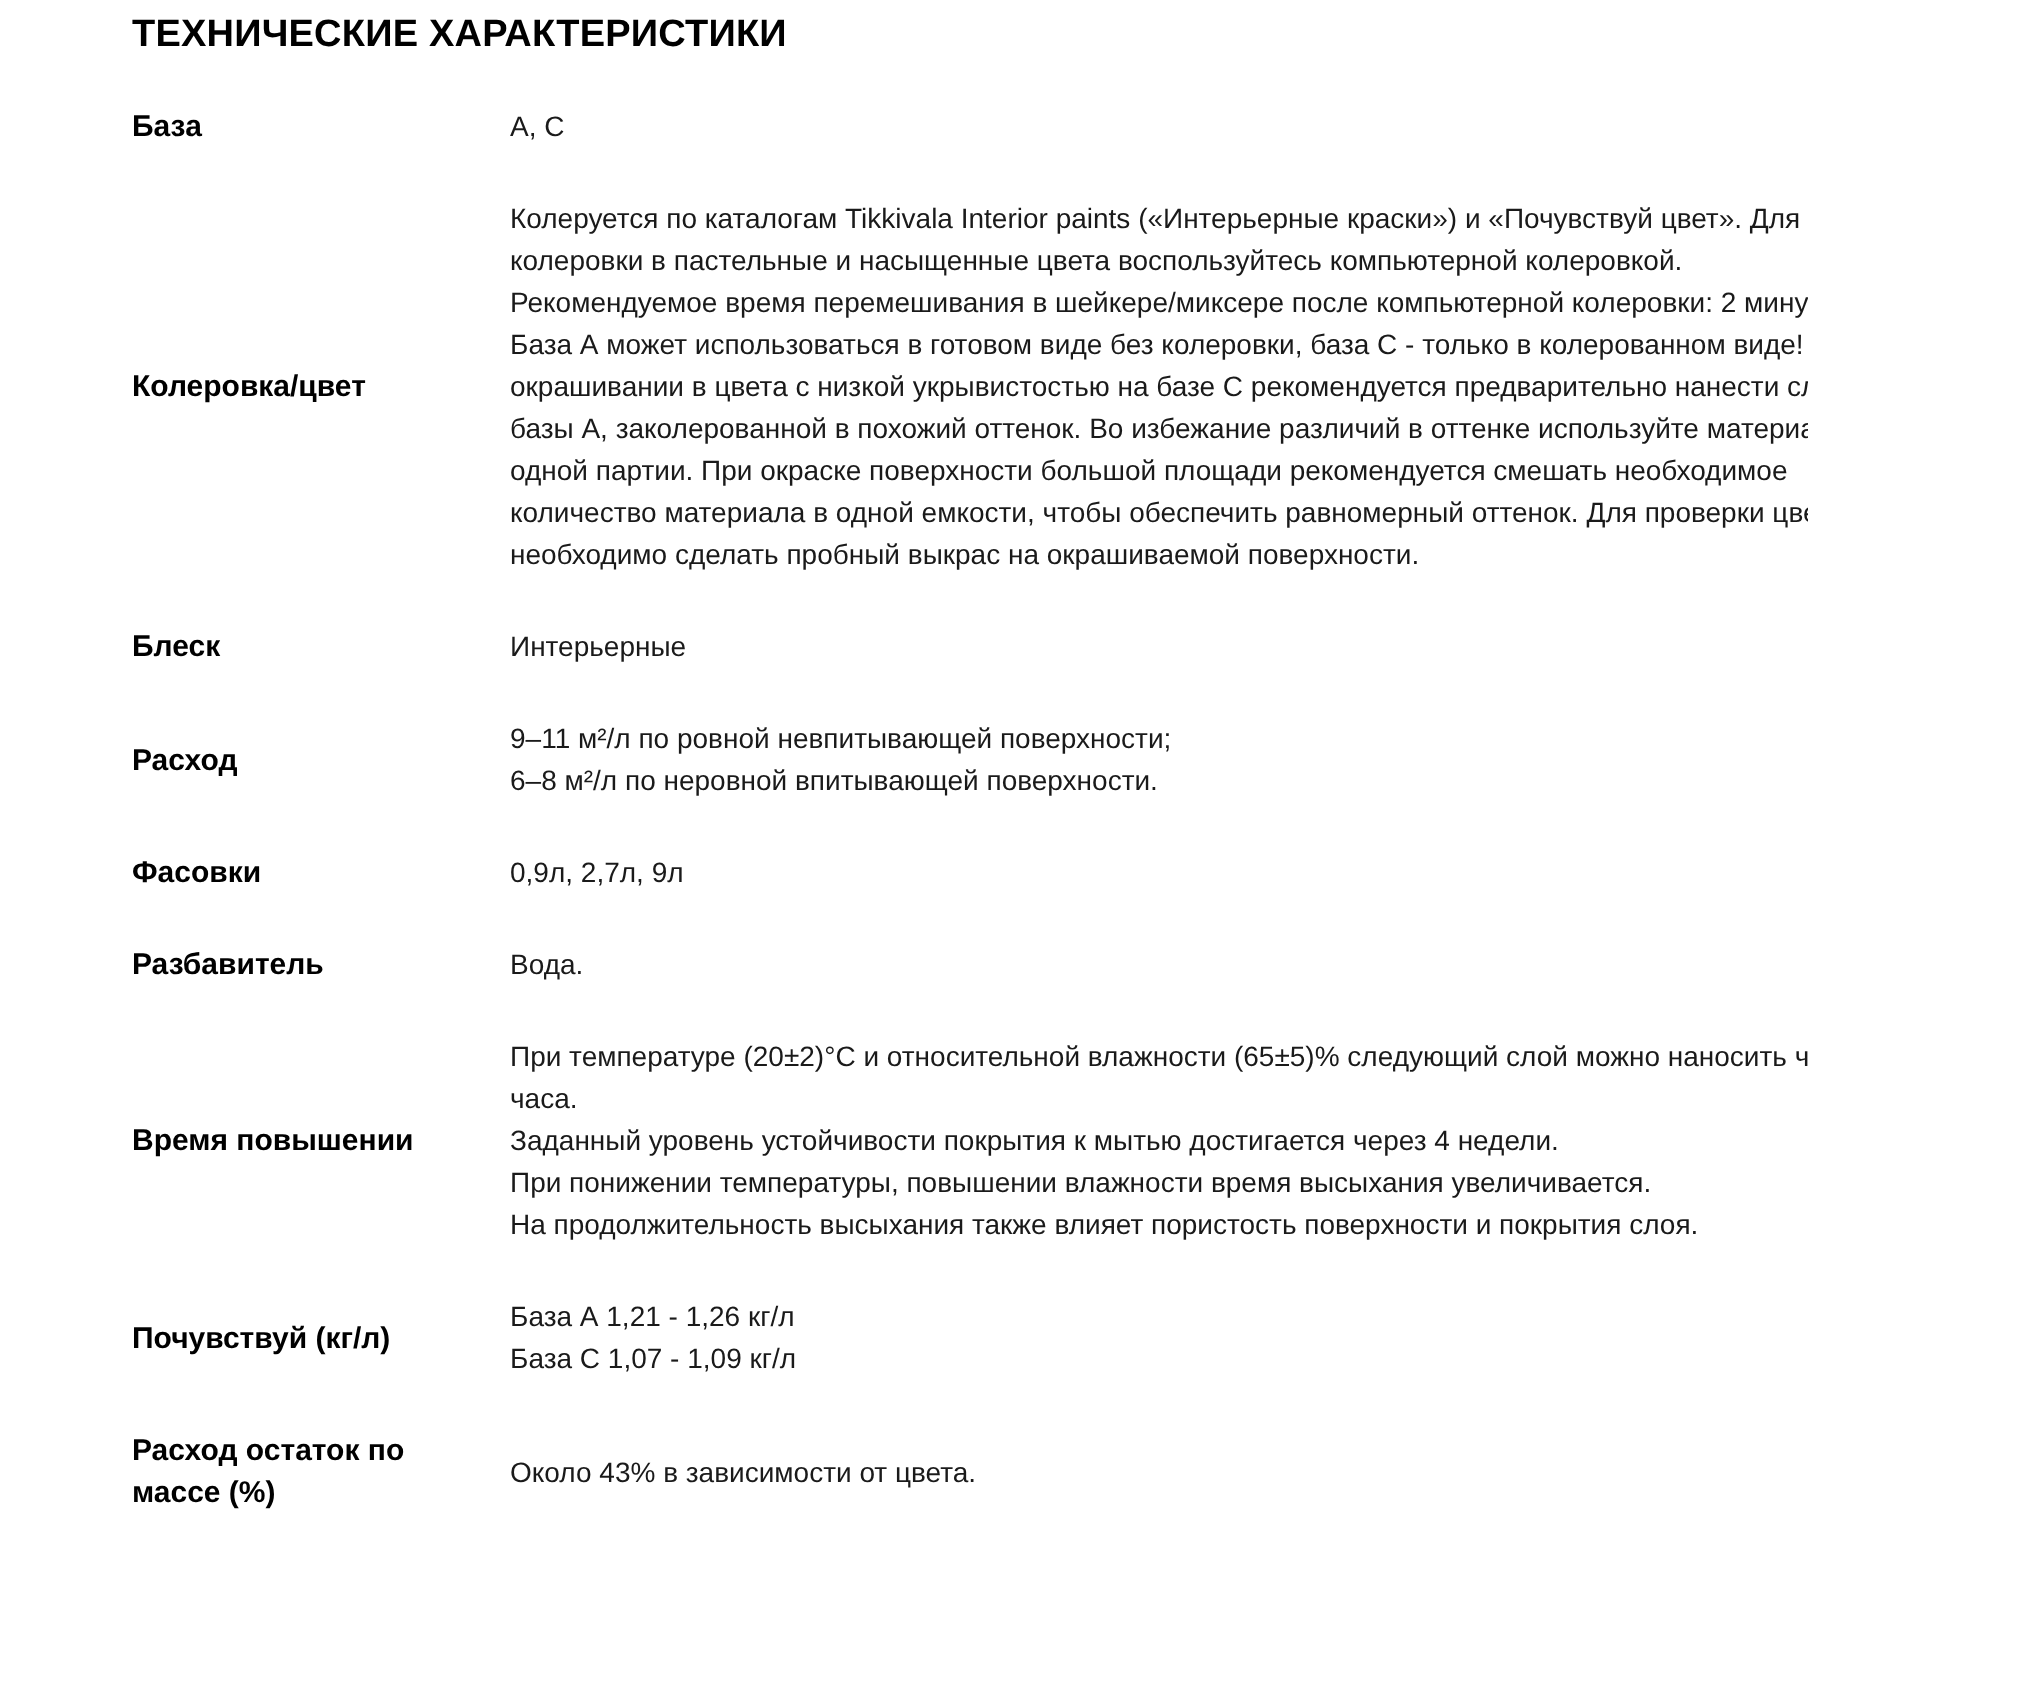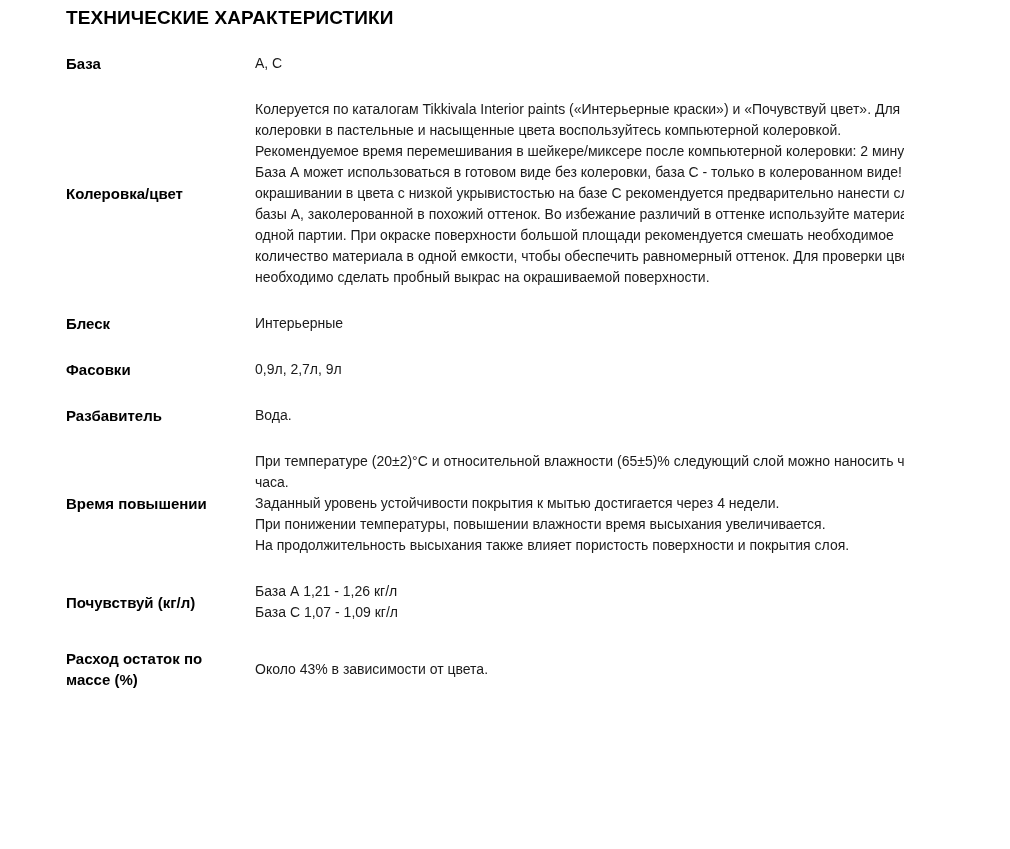--- a/index.html
+++ b/index.html
@@ -67,20 +67,27 @@
       </div>
     </div>
 
     <div class="row">
       <div class="label">Блеск</div>
       <div class="value">
         <div class="line">Интерьерные</div>
       </div>
     </div>
 
+    <div class="row">
+      <div class="label">Расход</div>
+      <div class="value">
+        <div class="line">9–11 м²/л по ровной невпитывающей поверхности;</div>
+        <div class="line">6–8 м²/л по неровной впитывающей поверхности.</div>
+      </div>
+    </div>
 
     <div class="row">
       <div class="label">Фасовки</div>
       <div class="value">
         <div class="line">0,9л, 2,7л, 9л</div>
       </div>
     </div>
 
     <div class="row">
       <div class="label">Разбавитель</div>

